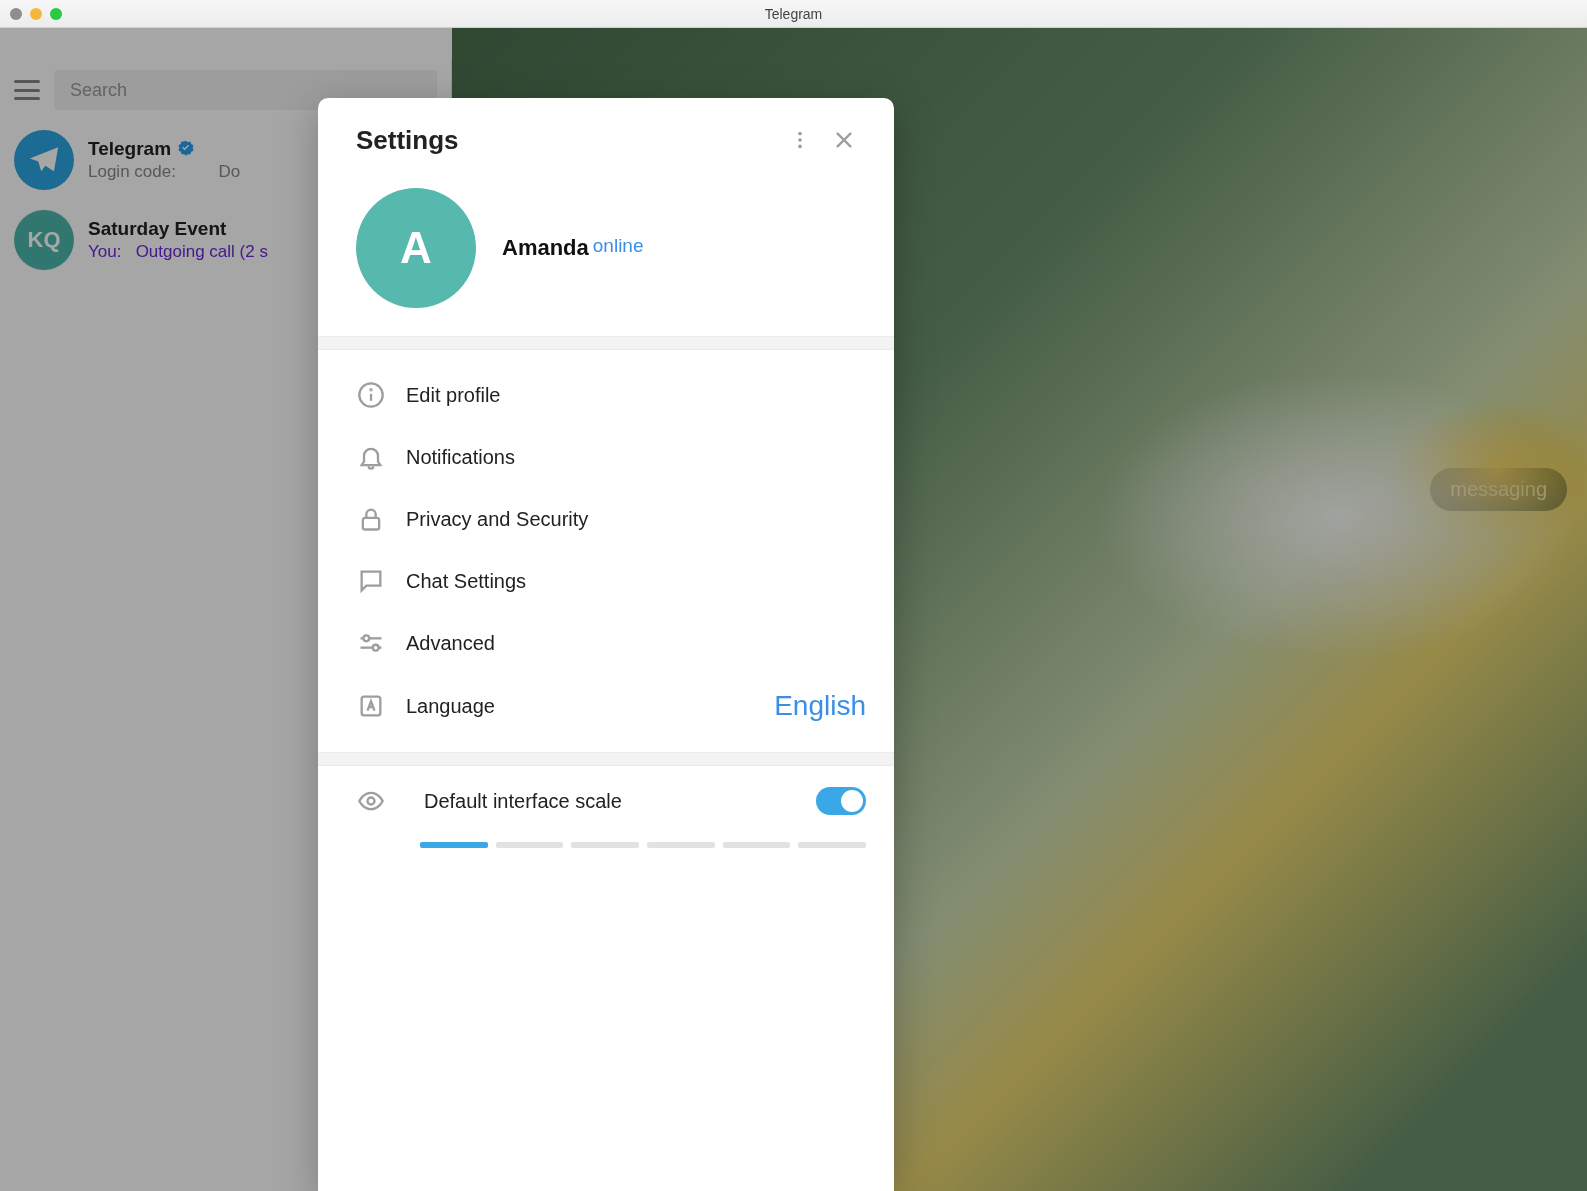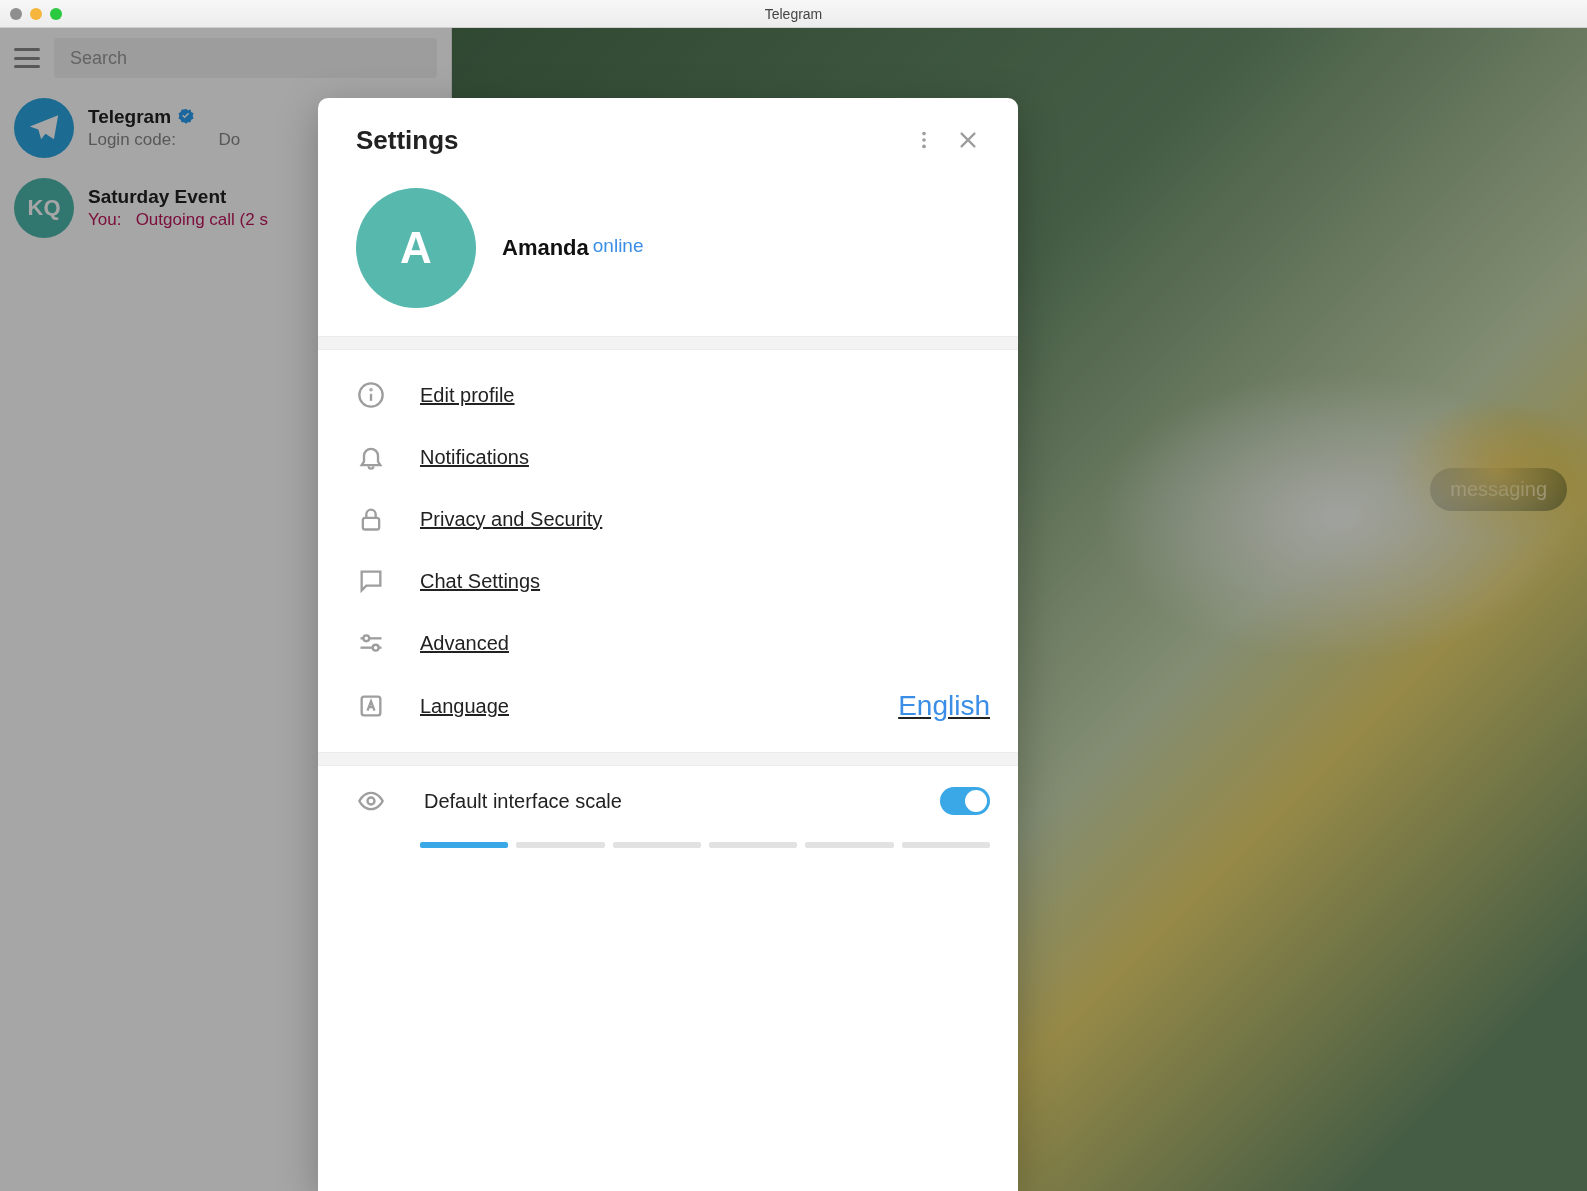--- a/index.html
+++ b/index.html
@@ -24,20 +24,21 @@
 
   .app { display: flex; height: calc(100% - 28px); position: relative; }
 
   .left-pane {
     width: 452px;
     flex: 0 0 452px;
     background: #fff;
     border-right: 1px solid #e6e6e6;
     display: flex;
     flex-direction: column;
+    margin-top: 32px;
   }
   .search-row {
     display: flex;
     align-items: center;
     padding: 10px 14px;
     gap: 14px;
   }
   .hamburger { width: 26px; height: 20px; display: flex; flex-direction: column; justify-content: space-between; cursor: pointer; }
   .hamburger span { display:block; height: 3px; background: #888; border-radius: 2px; }
   .search-box {
@@ -64,21 +65,21 @@
     display:flex; align-items:center; justify-content:center;
     color:#fff; font-weight:700; font-size:22px;
     flex: 0 0 60px;
   }
   .chat-avatar.telegram { background:#2ca5e0; }
   .chat-avatar.kq { background:#4cb7ab; }
   .chat-info { flex:1; min-width:0; }
   .chat-name-row { display:flex; align-items:center; gap:6px; font-weight:700; font-size:19px; color:#222; }
   .verify-badge { width:18px; height:18px; color:#2a9ef1; }
   .chat-sub { font-size:17px; color:#888; margin-top:2px; white-space:nowrap; overflow:hidden; text-overflow:ellipsis; }
-  .chat-sub .you { color:#be185d; }
+  .chat-sub .you { color:#6d28d9; }
 
   .right-pane {
     flex:1;
     background: linear-gradient(135deg,#4a6f4e 0%, #6a8f6a 35%, #c9d9b0 60%, #e8d46e 70%, #6a8f6a 90%);
     position:relative;
     overflow:hidden;
   }
   .right-pane::after{
     content:"";
     position:absolute; inset:0;
@@ -99,21 +100,21 @@
   .dim-overlay {
     position:absolute; inset:0;
     background: rgba(0,0,0,0.35);
     z-index: 5;
   }
 
   .modal {
     position:absolute;
     left: 318px;
     top: 70px;
-    width: 700px;
+    width: 576px;
     bottom: 0;
     background:#fff;
     border-radius: 10px 10px 0 0;
     box-shadow: 0 10px 40px rgba(0,0,0,0.25);
     z-index:10;
     display:flex;
     flex-direction:column;
     overflow:hidden;
   }
   .modal-header {
@@ -139,23 +140,23 @@
   .profile-text { display:flex; flex-direction:row; gap:4px; }
   .profile-name { font-size:22px; font-weight:700; color:#111; }
   .profile-status { font-size:19px; color:#3a8ee6; }
 
   .section-sep { height:14px; background:#f3f3f3; border-top:1px solid #ececec; border-bottom:1px solid #ececec; }
 
   .menu-list { padding: 14px 0; }
   .menu-item {
     display:flex; align-items:center;
     padding: 16px 28px 16px 38px;
-    gap: 34px;
+    gap: 20px;
     cursor:pointer;
-    font-size:20px; color:#222;text-decoration:underline;
+    font-size:20px; color:#222;
   }
   .menu-icon { width:30px; height:30px; flex:0 0 30px; color:#9e9e9e; display:flex; align-items:center; justify-content:center; }
   .menu-icon svg { width:28px; height:28px; stroke:#9e9e9e; fill:none; stroke-width:2; }
   .menu-label { flex:1; }
   .menu-value { color:#3a8ee6; font-size:28px; }
 
   .scale-section { padding: 20px 28px 0 38px; }
   .scale-row { display:flex; align-items:center; gap:38px; }
   .scale-label { flex:1; font-size:20px; color:#222; }
   .toggle {

